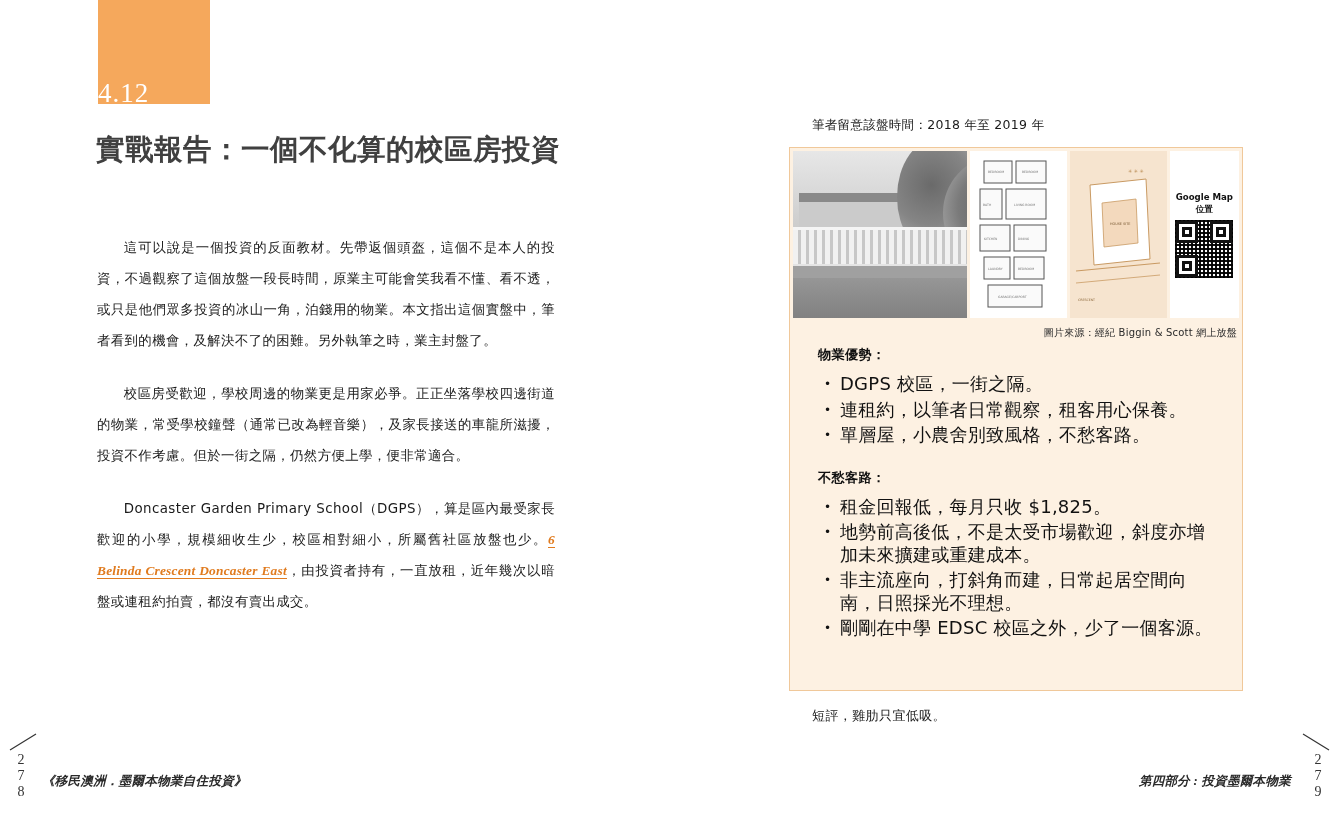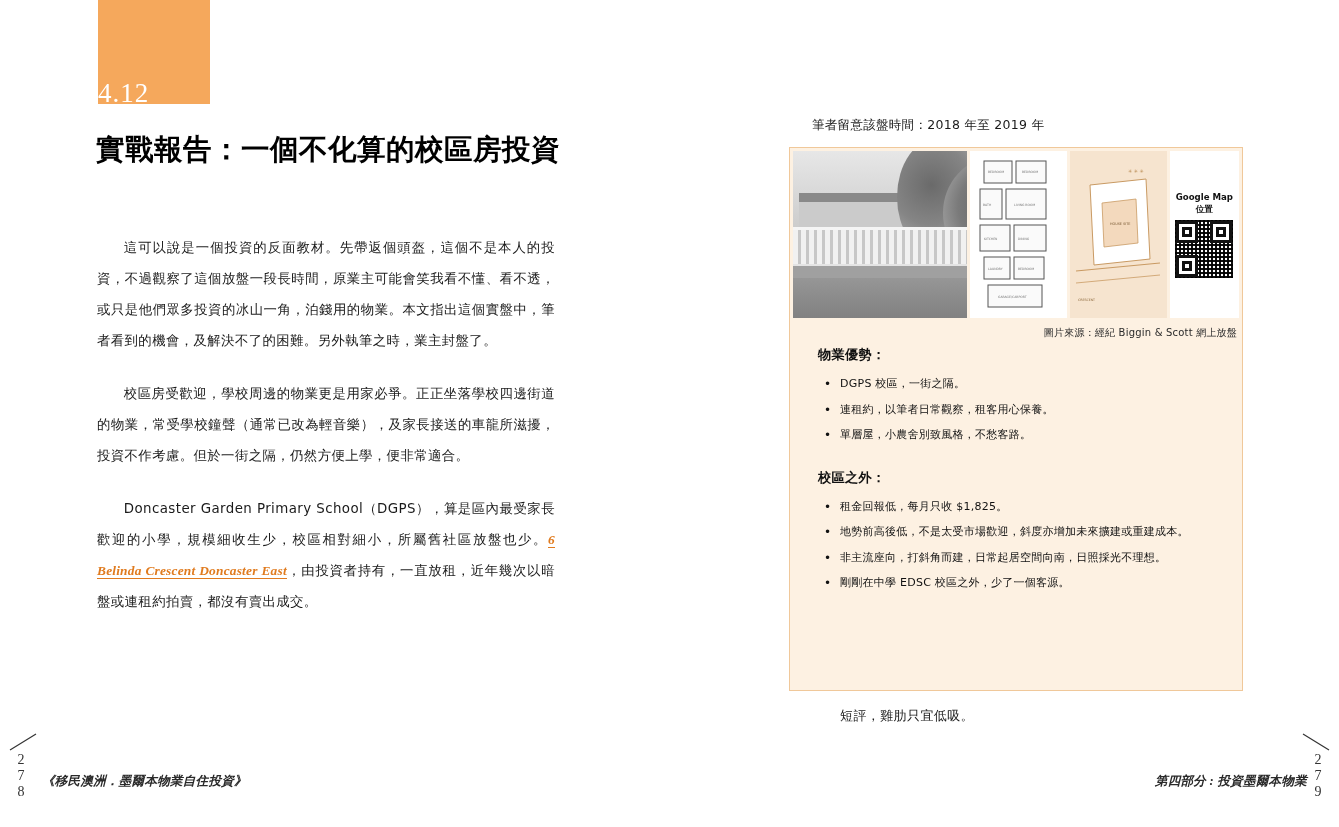--- a/index.html
+++ b/index.html
@@ -43,21 +43,21 @@
     z-index: 3;
   }
   .chapter-title {
     position: absolute;
     left: 96px; top: 110px;
     width: 470px;
     font-family: "DejaVu Sans", sans-serif;
     font-size: 28.5px;
     line-height: 41px;
     font-weight: bold;
-    color: #000000;
+    color: #404040;
     letter-spacing: 0.5px;
   }
   .body-col {
     position: absolute;
     left: 97px; top: 232px;
     width: 458px;
   }
   .para {
     font-family: "DejaVu Sans", sans-serif;
     font-size: 13.4px;
@@ -256,62 +256,61 @@
   }
   .sec-head.second { margin-top: 22px; }
   ul.bullets {
     list-style: none;
     margin: 0; padding: 0;
   }
   ul.bullets li {
     position: relative;
     padding-left: 22px;
     font-family: "DejaVu Sans", sans-serif;
-    font-size: 11px;
+    font-size: 18px;
     line-height: 22.5px;
     color: #111;
     margin-bottom: 3px;
     letter-spacing: 0.25px;
   }
   ul.bullets li::before {
     content: "•";
     position: absolute;
     left: 6px; top: 0;
     font-size: 12px;
     color: #111;
   }
   .closing {
     position: absolute;
     left: 143px; top: 707px;
     font-family: "DejaVu Sans", sans-serif;
     font-size: 13px;
     color: #1a1a1a;
     letter-spacing: 0.4px;
-    margin-left: 28px;
   }
 
   
   .folio-right-num {
     position: absolute;
     right: 10px; top: 752px;
     width: 22px;
     font-family: "Liberation Serif", serif;
     font-size: 14px;
     line-height: 16px;
     color: #333;
     text-align: center;
   }
   .folio-rule-right {
     position: absolute;
     right: 8px; top: 733px;
     width: 30px; height: 18px;
   }
   .folio-right-text {
     position: absolute;
-    right: 32px; top: 773px;
+    right: 48px; top: 773px;
     font-family: "Liberation Serif", serif;
     font-style: italic;
     font-weight: bold;
     font-size: 12.5px;
     color: #2a2a2a;
     letter-spacing: 0.3px;
   }
 </style>
 </head>
 <body>
@@ -418,21 +417,21 @@
       <div class="img-credit">圖片來源：經紀 Biggin &amp; Scott 網上放盤</div>
 
       <div class="card-body">
         <div class="sec-head">物業優勢：</div>
         <ul class="bullets">
           <li>DGPS 校區，一街之隔。</li>
           <li>連租約，以筆者日常觀察，租客用心保養。</li>
           <li>單層屋，小農舍別致風格，不愁客路。</li>
         </ul>
 
-        <div class="sec-head second">校區之外：</div>
+        <div class="sec-head second">不愁客路：</div>
         <ul class="bullets">
           <li>租金回報低，每月只收 $1,825。</li>
           <li>地勢前高後低，不是太受市場歡迎，斜度亦增加未來擴建或重建成本。</li>
           <li>非主流座向，打斜角而建，日常起居空間向南，日照採光不理想。</li>
           <li>剛剛在中學 EDSC 校區之外，少了一個客源。</li>
         </ul>
       </div>
     </div>
 
     <div class="closing">短評，雞肋只宜低吸。</div>

